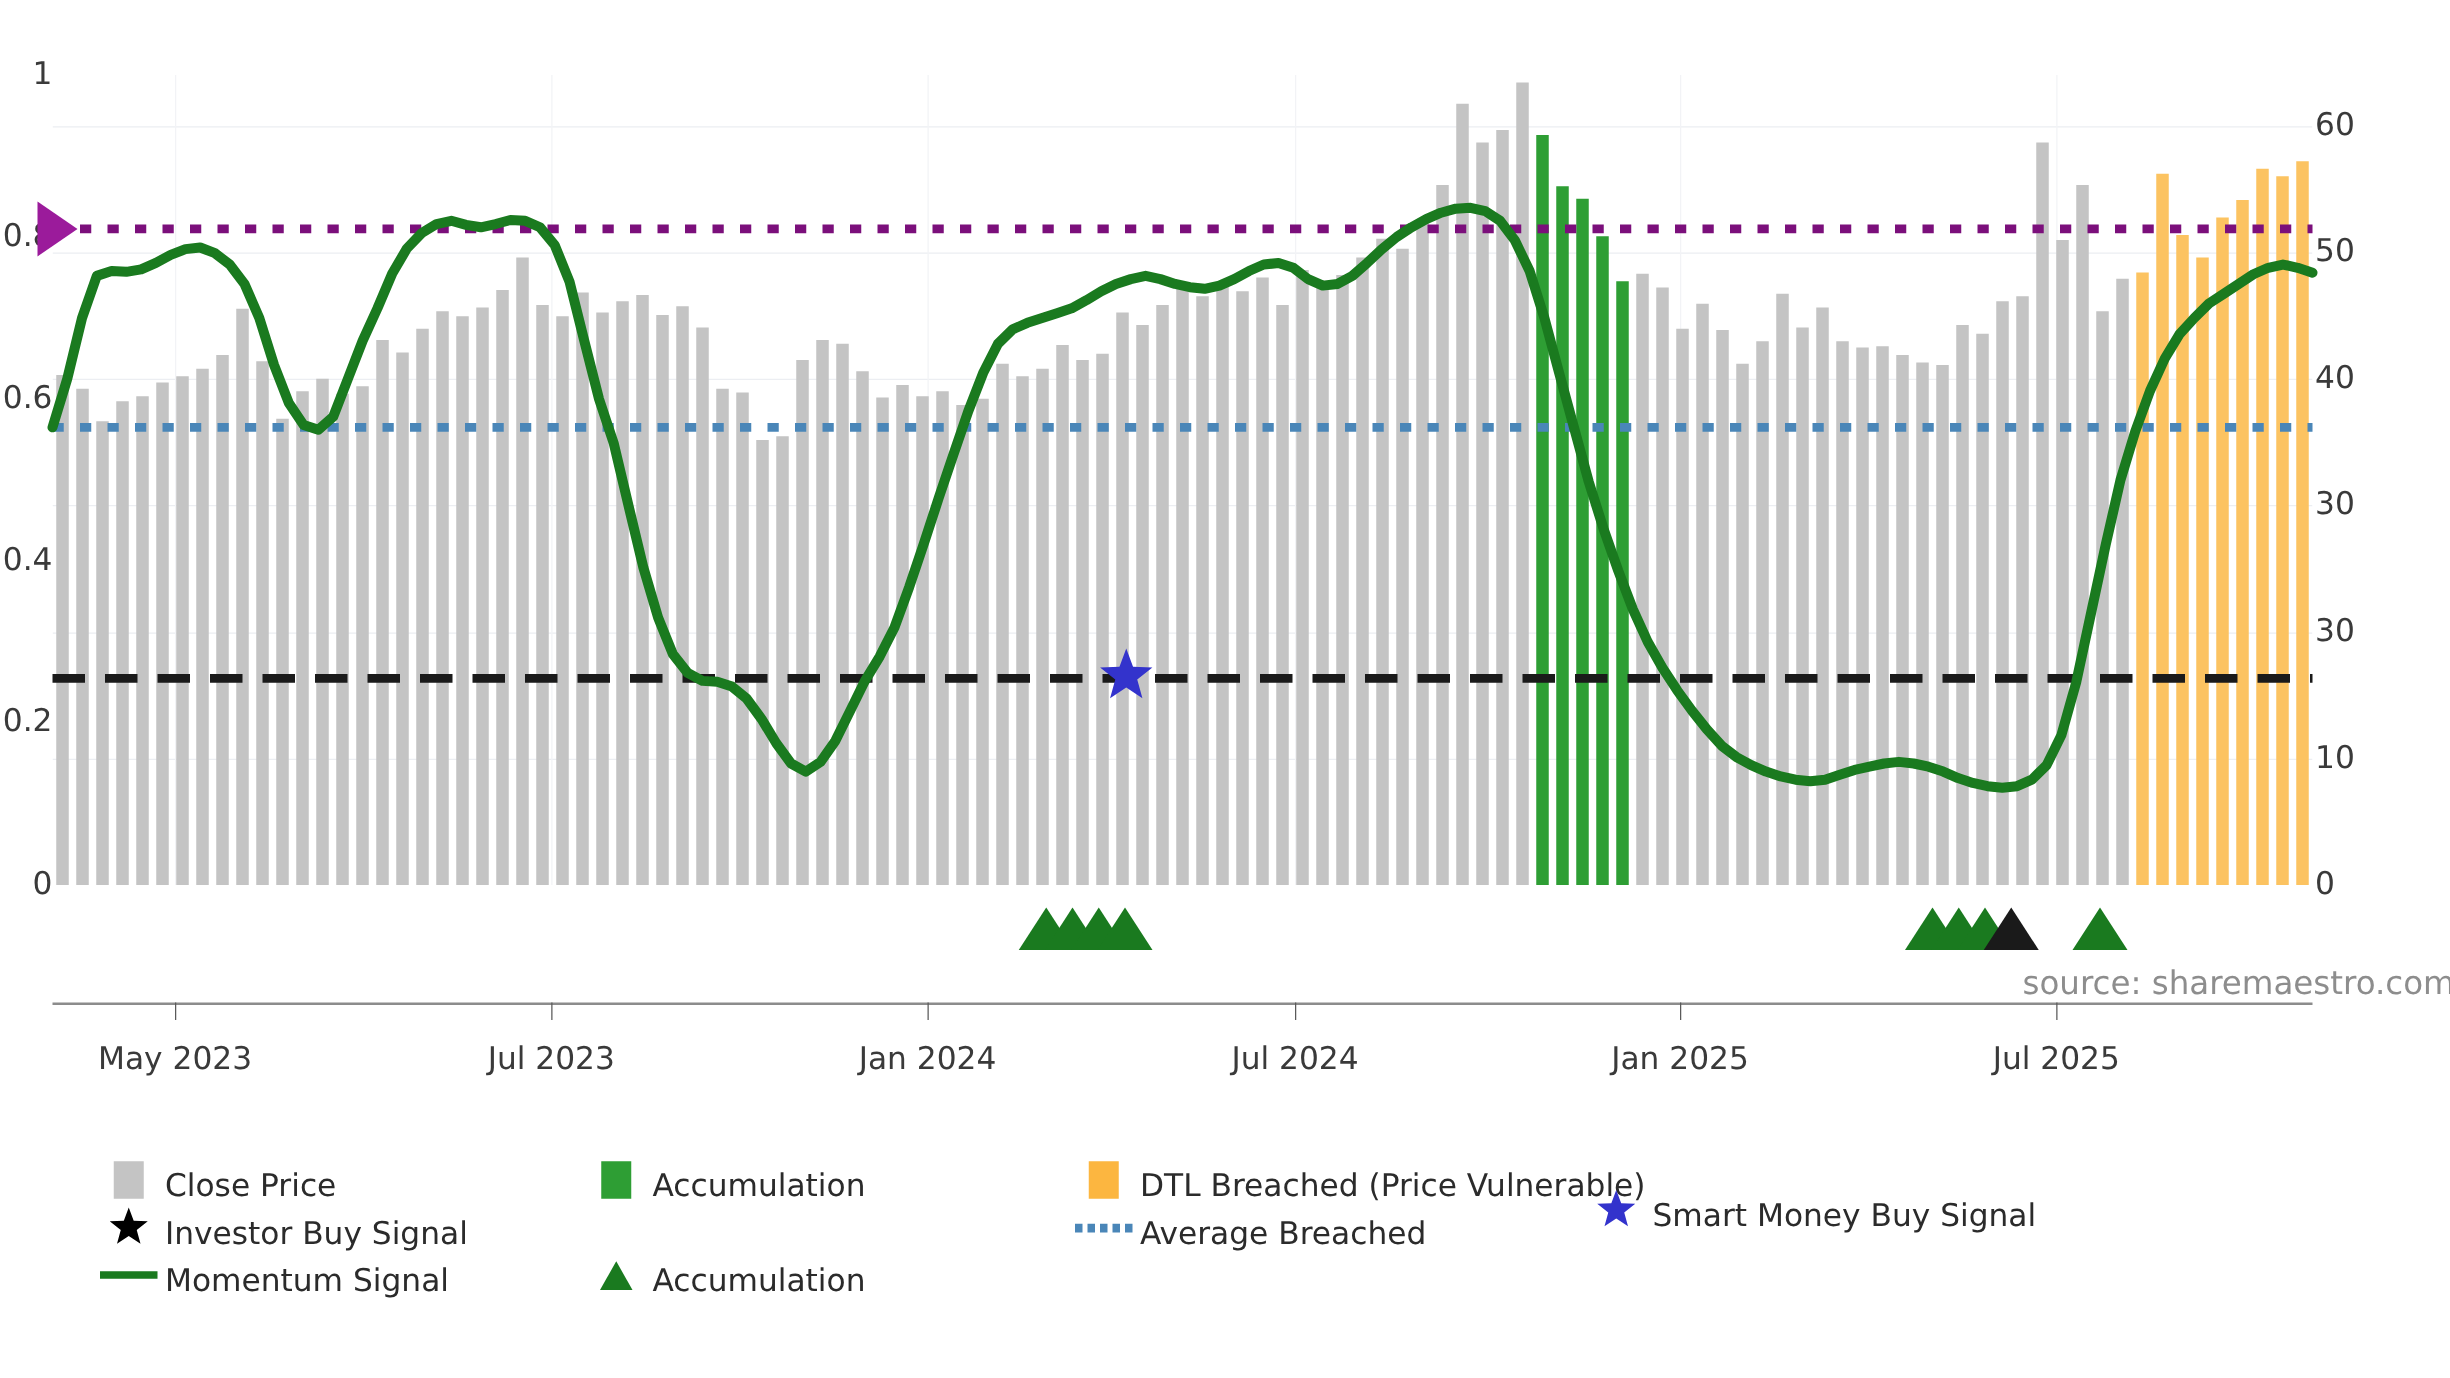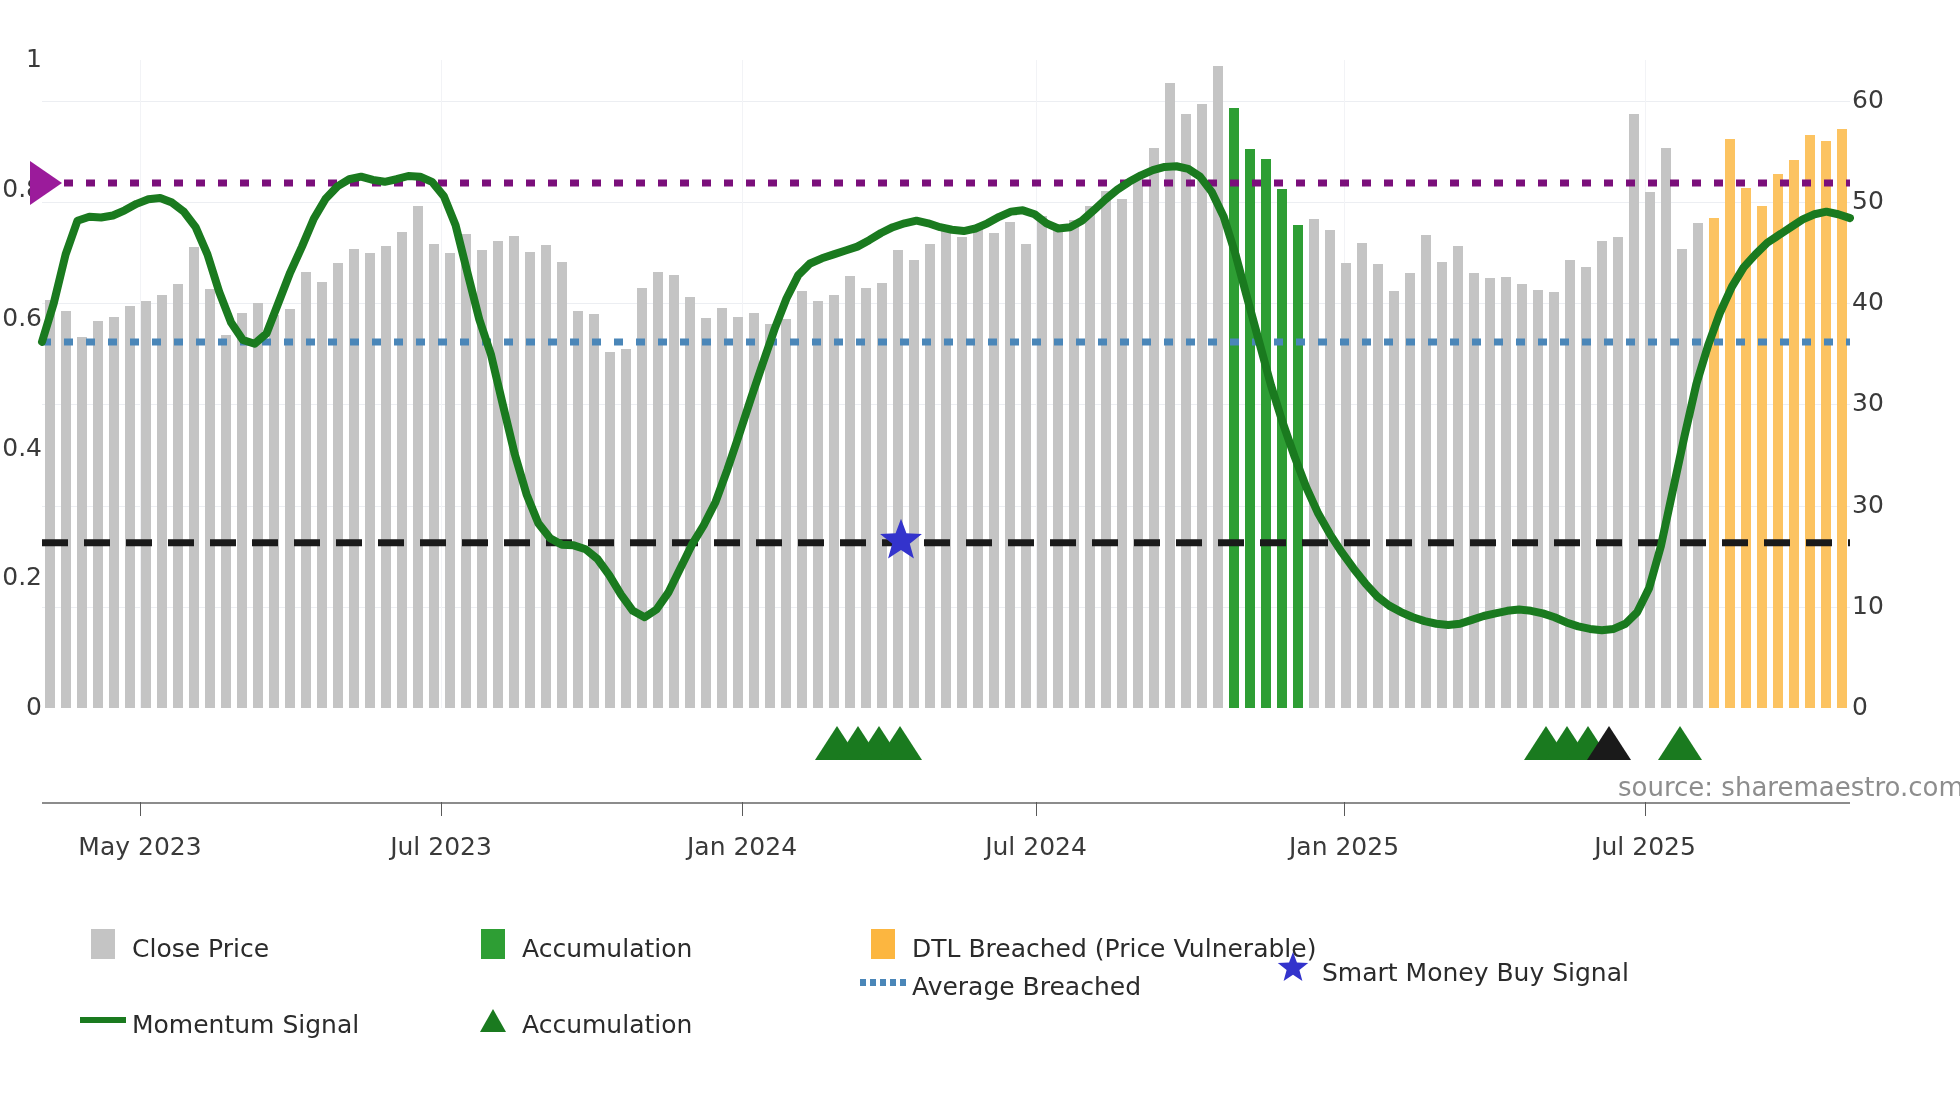--- a/index.html
+++ b/index.html
@@ -259,20 +259,28 @@
         <div class="litem" style="left: 1190px; margin-top: 24px;">
           <span class="lkey">
             <svg width="34" height="34" viewBox="0 0 34 34">
               <path d="M17.00 1.00L20.95 11.56L32.22 12.06L23.39 19.08L26.40 29.94L17.00 23.72L7.60 29.94L10.61 19.08L1.78 12.06L13.05 11.56Z" fill="#3333cc"></path>
             </svg>
           </span>
           <span class="ltext">Smart Money Buy Signal</span>
         </div>
       </div>
       <div class="lrow">
+        <div class="litem" style="left: 0px;">
+          <span class="lkey">
+            <svg width="34" height="34" viewBox="0 0 34 34">
+              <path d="M17.00 1.00L20.95 11.56L32.22 12.06L23.39 19.08L26.40 29.94L17.00 23.72L7.60 29.94L10.61 19.08L1.78 12.06L13.05 11.56Z" fill="#000000"></path>
+            </svg>
+          </span>
+          <span class="ltext">Investor Buy Signal</span>
+        </div>
         <div class="litem" style="left: 780px;">
           <span class="lkey">
             <span class="dotline">
               <i style="background: rgb(74, 134, 184);"></i>
               <i style="background: rgb(74, 134, 184);"></i>
               <i style="background: rgb(74, 134, 184);"></i>
               <i style="background: rgb(74, 134, 184);"></i>
               <i style="background: rgb(74, 134, 184);"></i>
             </span>
           </span>

